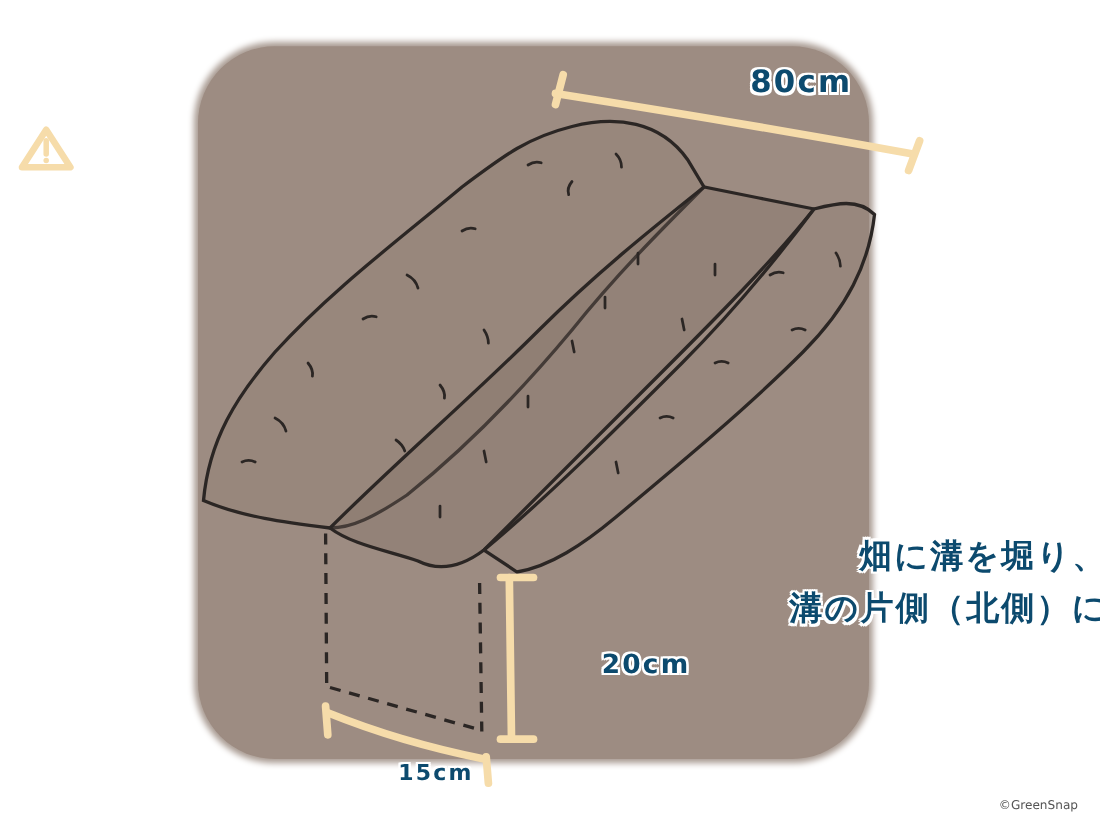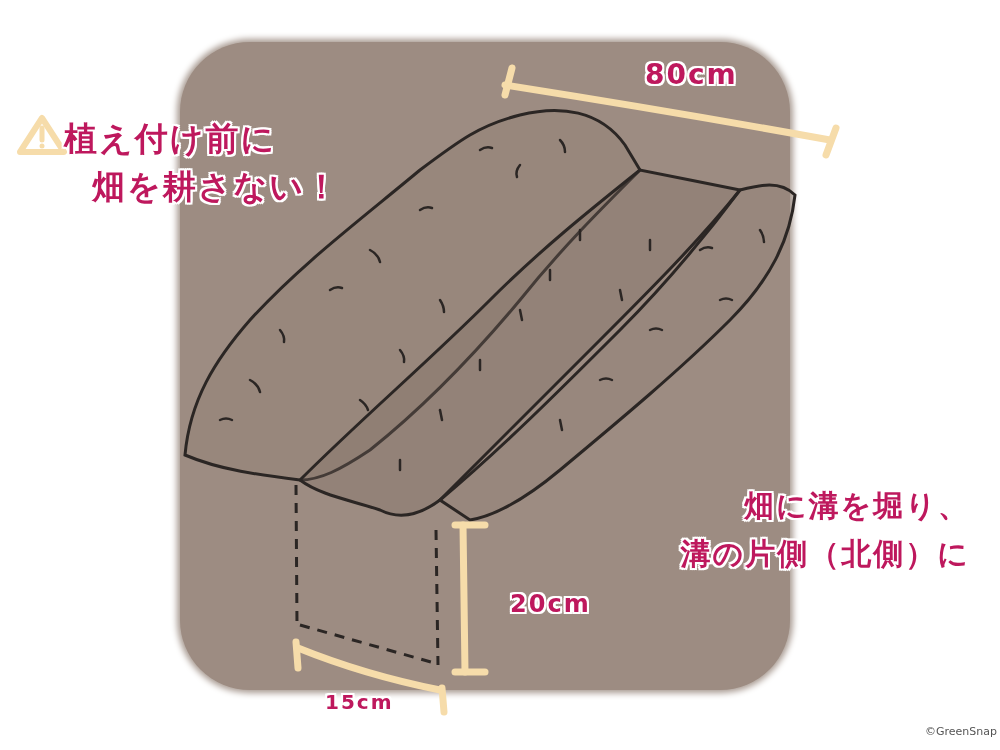--- a/index.html
+++ b/index.html
@@ -2,31 +2,31 @@
 <html><head>
   <meta charset="utf-8">
   <style>
     html, body { margin:0; padding:0; }
     body { width:1000px; height:750px; background:#ffffff; position:relative; overflow:hidden;
       font-family:"DejaVu Sans", sans-serif; }
     .canvas { position:absolute; left:0; top:0; width:1000px; height:750px; }
     .bg-patch { position:absolute; left:180px; top:42px; width:610px; height:648px;
       background:#9d8c82; border-radius:70px;
       box-shadow: 0 0 6px 3px #a89a91; filter: blur(0.6px); }
-    .label { position:absolute; color:#be185d; font-weight:bold; letter-spacing:2px;
+    .label { position:absolute; color:#0c4a6e; font-weight:bold; letter-spacing:2px;
       text-shadow: -2px -2px 0 #fff, 2px -2px 0 #fff, -2px 2px 0 #fff, 2px 2px 0 #fff,
-        0 2px 0 #fff, 2px 0 0 #fff, 0 -2px 0 #fff, -2px 0 0 #fff; }
+        0 2px 0 #fff, 2px 0 0 #fff, 0 -2px 0 #fff, -2px 0 0 #fff; margin-left: 37px; }
     .warning { left:28px; top:115px; font-size:33px; line-height:48px; }
     .warning .line2 { padding-left:64px; display:block; }
     .dim-80 { left:645px; top:58px; font-size:28px; }
     .dim-20 { left:510px; top:590px; font-size:24px; }
     .dim-15 { left:325px; top:690px; font-size:20px; }
     .instruction { left:640px; top:482px; font-size:30px; line-height:48px; text-align:right; width:330px; }
     .instruction span { display:block; }
-    .copyright { position:absolute; right:3px; bottom:12px; font-size:11px; color:#555;text-align:center; }
+    .copyright { position:absolute; right:20px; bottom:12px; font-size:11px; color:#555;text-align:center; }
     svg.drawing { position:absolute; left:0; top:0; }
   </style>
 </head>
 <body>
 
 <div class="canvas">
   <div class="bg-patch"></div>
 
   <svg class="drawing" width="1000" height="750" viewBox="0 0 1000 750">
 
@@ -83,24 +83,20 @@
         <path d="M442,688 L444,712"></path>
     </g>
 
     <g>
       <path d="M42,118 L64,152 L20,152 Z" fill="none" stroke="#f6dcaa" stroke-width="6" stroke-linejoin="round"></path>
       <path d="M42,128 L42,140" stroke="#f6dcaa" stroke-width="5" stroke-linecap="round"></path>
       <circle cx="42" cy="146" r="2.5" fill="#f6dcaa"></circle>
     </g>
   </svg>
 
-  <div class="label warning">
-    <span style="padding-left:36px;display:block;">植え付け前に</span>
-    <span class="line2">畑を耕さない！</span>
-  </div>
 
   <div class="label dim-80">80cm</div>
   <div class="label dim-20">20cm</div>
   <div class="label dim-15">15cm</div>
 
   <div class="label instruction">
     <span>畑に溝を堀り、</span>
     <span>溝の片側（北側）に</span>
   </div>
 

